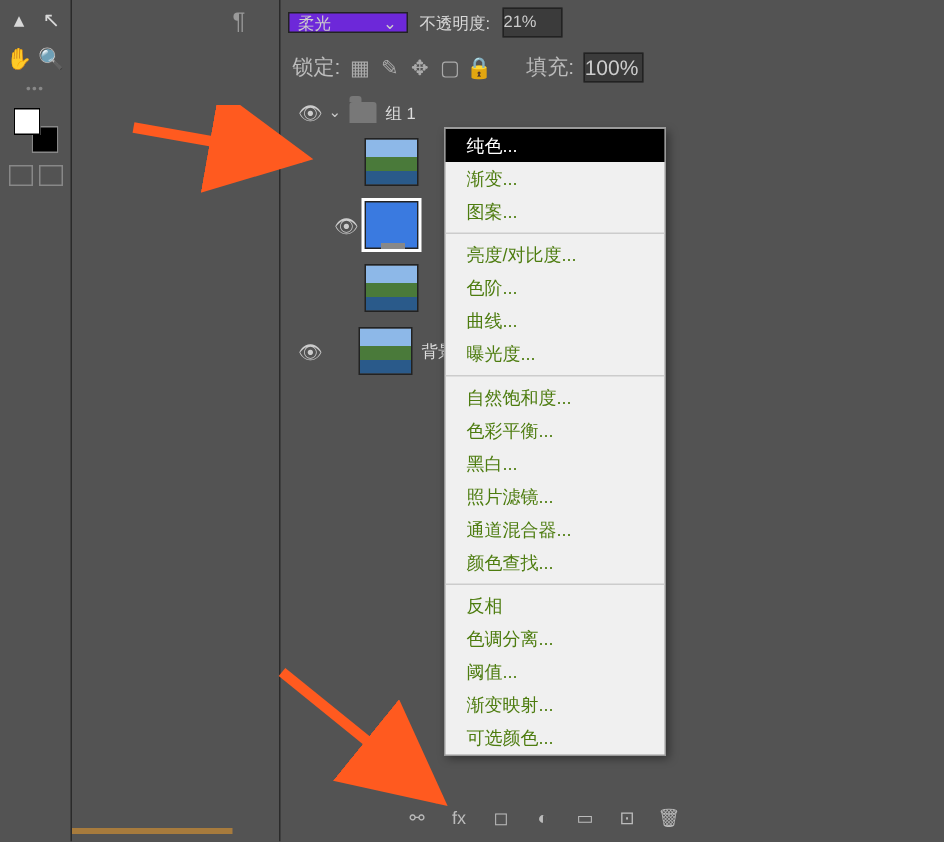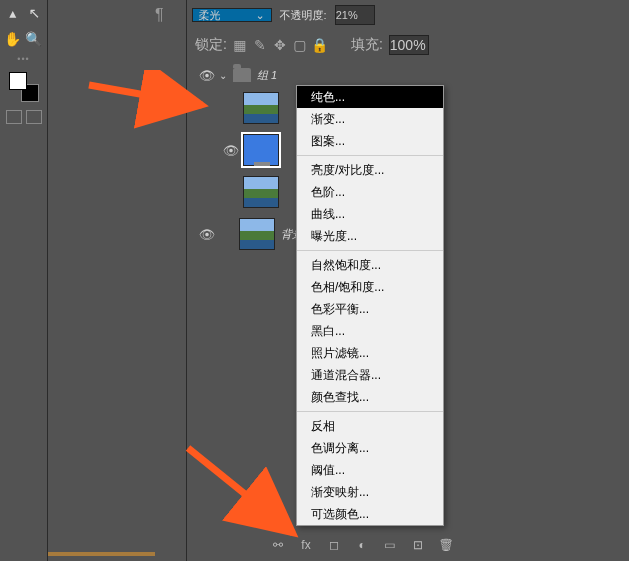--- a/index.html
+++ b/index.html
@@ -12,44 +12,44 @@
 .dots { text-align: center; color: #888; font-size: 9px; letter-spacing: 1px; padding: 2px 0; }
 .fgbg { position: relative; width: 30px; height: 30px; margin: 6px auto; }
 .fg-sw { position: absolute; width: 18px; height: 18px; background: #fff; border: 1px solid #000; top: 0; left: 0; z-index: 2; }
 .bg-sw { position: absolute; width: 18px; height: 18px; background: #000; border: 1px solid #888; bottom: 0; right: 0; }
 .mini-row { display: flex; padding: 2px; gap: 4px; justify-content: center; }
 .mini-ic { width: 16px; height: 14px; border: 1px solid #888; }
 
 
 .opt-bar { position: absolute; left: 155px; top: 3px; right: 0; height: 24px; display: flex; align-items: center; gap: 8px; font-size: 11px; }
 .pilcrow { color: #999; font-size: 16px; margin-right: 20px; }
-.select-box { background: #0369a1; border: 1px solid #222; height: 14px; width: 80px; display: flex; align-items: center; justify-content: space-between; padding: 0 6px; color: #ccc; font-size: 11px; }
+.select-box { background: #6d28d9; border: 1px solid #222; height: 14px; width: 80px; display: flex; align-items: center; justify-content: space-between; padding: 0 6px; color: #ccc; font-size: 11px; }
 .opacity-val { background: #3b3b3b; border: 1px solid #222; height: 20px; width: 40px; display: flex; align-items: center; justify-content: flex-start; color: #ccc; }
 
 
 .lock-bar { position: absolute; left: 195px; top: 33px; right: 0; height: 24px; display: flex; align-items: center; gap: 6px; font-size: 14px; color: #bbb; }
 .lock-ic { width: 14px; height: 14px; display: inline-flex; align-items: center; justify-content: center; color: #aaa; }
 
 
 .layers { position: absolute; left: 195px; top: 63px; width: 240px; }
 .layer-row { display: flex; align-items: center; height: 42px; padding: 2px 0; }
 .vis { width: 24px; text-align: center; font-size: 13px; color: #ccc; cursor: pointer; }
 .chev { width: 14px; color: #ccc; font-size: 10px; }
 .folder-ic { width: 18px; height: 14px; background: #787878; border-radius: 2px 2px 0 0; position: relative; margin-right: 6px; }
 .folder-ic:before { content: ""; position: absolute; top: -4px; left: 0; width: 8px; height: 4px; background: #787878; border-radius: 2px 2px 0 0; }
 .thumb { width: 36px; height: 32px; border: 1px solid #222; background: linear-gradient(180deg,#8db8e8 0%,#8db8e8 40%,#4a7a3a 40%,#4a7a3a 70%,#2a5a8a 70%); margin-right: 6px; position: relative; }
 .thumb.selected { outline: 2px solid #fff; }
 .thumb.monitor { background: #3a7ae0; }
 .thumb.monitor:after { content:""; position:absolute; bottom:-1px; left:10px; width:16px; height:4px; background:#888; }
-.layer-name { font-size: 11px; color: #ddd; font-style: italic; }
+.layer-name { font-size: 11px; color: #ddd; }
 .group-row { height: 24px; }
 
 
 .ctx-menu { position: absolute; left: 296px; top: 85px; width: 148px; background: #f0f0f0; border: 1px solid #999; box-shadow: 2px 2px 6px rgba(0,0,0,0.4); }
-.ctx-item { height: 22px; display: flex; align-items: center; padding: 0 14px; font-size: 12px; color: #000000; cursor: pointer; }
+.ctx-item { height: 22px; display: flex; align-items: center; padding: 0 14px; font-size: 12px; color: #4d7c0f; cursor: pointer; }
 .ctx-item.hl { background: #000000; color: #fff; }
 .ctx-sep { height: 1px; background: #ccc; margin: 3px 0; }
 
 
 .bottom-bar { position: absolute; left: 270px; top: 537px; display: flex; gap: 12px; align-items: center; }
 .bot-ic { width: 16px; height: 16px; color: #bbb; display: flex; align-items: center; justify-content: center; font-size: 12px; cursor: pointer; }
 
 
 .arrow1 { position: absolute; left: 84px; top: 70px; width: 130px; height: 60px; }
 .arrow2 { position: absolute; left: 178px; top: 438px; width: 130px; height: 110px; }
@@ -154,23 +154,20 @@
     </div>
   <div class="ctx-item">
       <span>曲线...</span>
     </div>
   <div class="ctx-item">
       <span>曝光度...</span>
     </div>
   <div class="ctx-sep"></div>
   <div class="ctx-item">
       <span>自然饱和度...</span>
-    </div>
-  <div class="ctx-item">
-      <span>色相/饱和度...</span>
     </div>
   <div class="ctx-item">
       <span>色彩平衡...</span>
     </div>
   <div class="ctx-item">
       <span>黑白...</span>
     </div>
   <div class="ctx-item">
       <span>照片滤镜...</span>
     </div>

